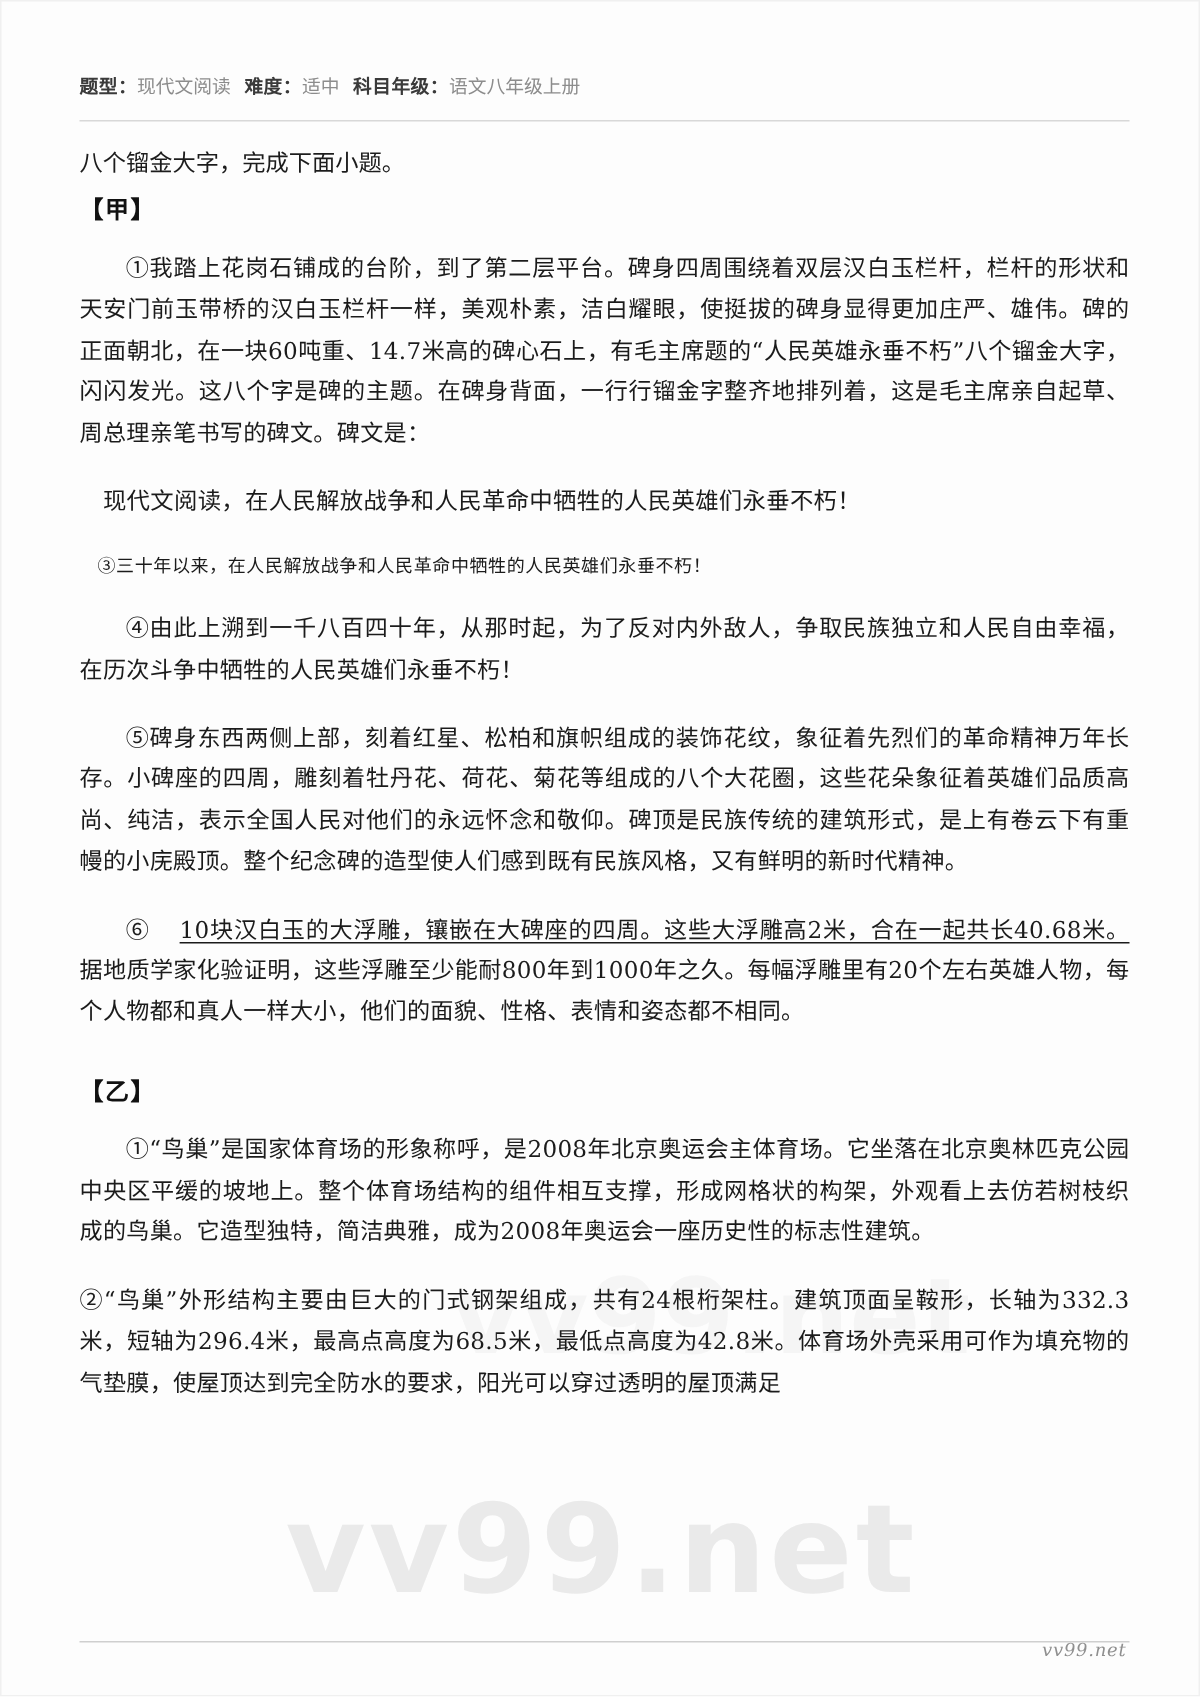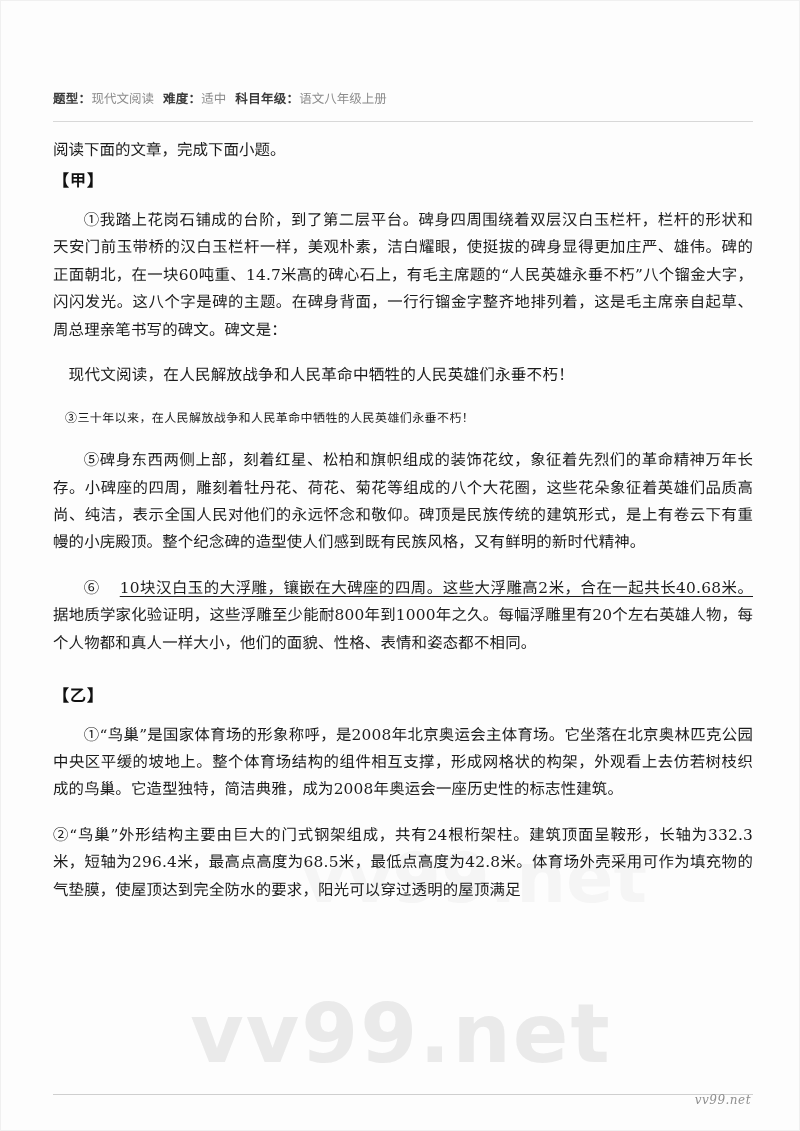--- a/index.html
+++ b/index.html
@@ -65,21 +65,21 @@
     user-select: none;
     pointer-events: none;
     white-space: nowrap;
     z-index: 0;
   }
 
   .content { position: relative; z-index: 2; }
 
   
   .meta {
-    padding-top: 90px;
+    padding-top: 49px;
     font-family: "DejaVu Sans", "Liberation Sans", sans-serif;
     font-size: 12.5px;
     line-height: 1.3;
     white-space: nowrap;
   }
   .meta .lbl {
     font-weight: 700;
     color: #3a3a3a;
     letter-spacing: .3px;
   }
@@ -169,27 +169,28 @@
 
   <div class="page-inner">
     <div class="content">
 
       <div class="meta">
         <span class="lbl">题型：</span><span class="val">现代文阅读</span><span class="lbl">难度：</span><span class="val">适中</span><span class="lbl">科目年级：</span><span class="val">语文八年级上册</span>
       </div>
 
       <hr class="rule-top">
 
-      <div class="lead">阅读下面的文章，完成下面小题。</div>
+      <div class="lead">八个镏金大字，完成下面小题。</div>
 
       <div class="section-label">【甲】</div>
 
       <p class="para indent">①我踏上花岗石铺成的台阶，到了第二层平台。碑身四周围绕着双层汉白玉栏杆，栏杆的形状和天安门前玉带桥的汉白玉栏杆一样，美观朴素，洁白耀眼，使挺拔的碑身显得更加庄严、雄伟。碑的正面朝北，在一块60吨重、14.7米高的碑心石上，有毛主席题的“人民英雄永垂不朽”八个镏金大字，闪闪发光。这八个字是碑的主题。在碑身背面，一行行镏金字整齐地排列着，这是毛主席亲自起草、周总理亲笔书写的碑文。碑文是：</p>
       <p class="para big2 tight">现代文阅读，在人民解放战争和人民革命中牺牲的人民英雄们永垂不朽！</p>
       <p class="para big tight">③三十年以来，在人民解放战争和人民革命中牺牲的人民英雄们永垂不朽！</p>
+      <p class="para indent tight">④由此上溯到一千八百四十年，从那时起，为了反对内外敌人，争取民族独立和人民自由幸福，在历次斗争中牺牲的人民英雄们永垂不朽！</p>
       <p class="para indent tight">⑤碑身东西两侧上部，刻着红星、松柏和旗帜组成的装饰花纹，象征着先烈们的革命精神万年长存。小碑座的四周，雕刻着牡丹花、荷花、菊花等组成的八个大花圈，这些花朵象征着英雄们品质高尚、纯洁，表示全国人民对他们的永远怀念和敬仰。碑顶是民族传统的建筑形式，是上有卷云下有重幔的小庑殿顶。整个纪念碑的造型使人们感到既有民族风格，又有鲜明的新时代精神。</p>
 
       <p class="para indent tight"><span>⑥</span><span class="u">10块汉白玉的大浮雕，镶嵌在大碑座的四周。这些大浮雕高2米，合在一起共长40.68米。</span><span>据地质学家化验证明，这些浮雕至少能耐800年到1000年之久。每幅浮雕里有20个左右英雄人物，每个人物都和真人一样大小，他们的面貌、性格、表情和姿态都不相同。</span></p>
 
       <div class="section-label lower">【乙】</div>
 
       <p class="para indent">①“鸟巢”是国家体育场的形象称呼，是2008年北京奥运会主体育场。它坐落在北京奥林匹克公园中央区平缓的坡地上。整个体育场结构的组件相互支撑，形成网格状的构架，外观看上去仿若树枝织成的鸟巢。它造型独特，简洁典雅，成为2008年奥运会一座历史性的标志性建筑。</p>
       <p class="para tight">②“鸟巢”外形结构主要由巨大的门式钢架组成，共有24根桁架柱。建筑顶面呈鞍形，长轴为332.3米，短轴为296.4米，最高点高度为68.5米，最低点高度为42.8米。体育场外壳采用可作为填充物的气垫膜，使屋顶达到完全防水的要求，阳光可以穿过透明的屋顶满足</p>
 
     </div>

